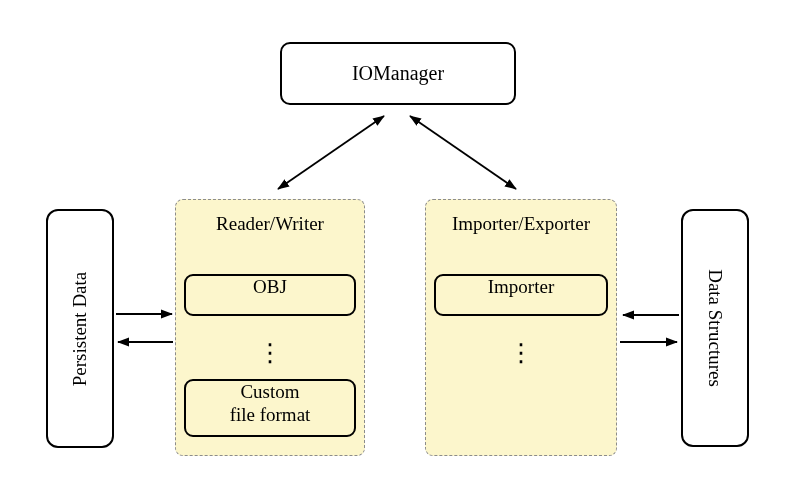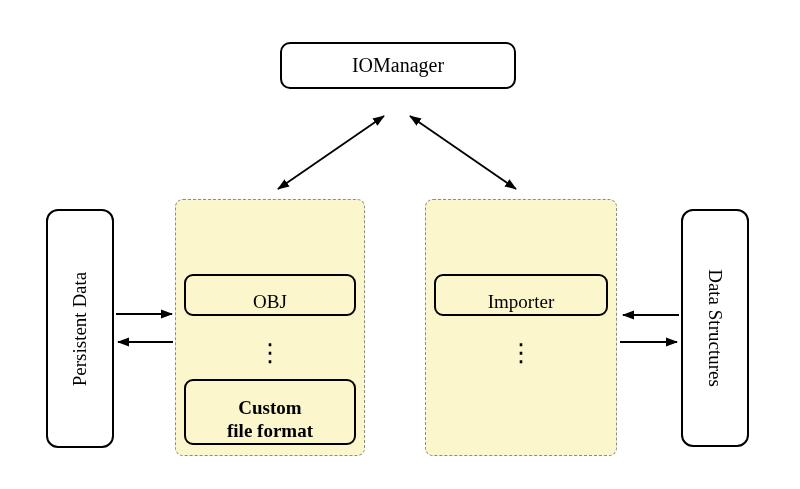--- a/index.html
+++ b/index.html
@@ -28,21 +28,21 @@
     border: 2.3px solid #000000;
     border-radius: 10px;
     display: flex;
     align-items: center;
     justify-content: center;
     box-sizing: border-box;
     text-align: center;
   }
   .io-node {
     left: 280px; top: 42px;
-    width: 236px; height: 47px;
+    width: 236px; height: 63px;
     font-size: 20px;
   }
   .side-node {
     width: 68px;
     border-width: 2.6px;
     border-radius: 12px;
     font-size: 19px;
   }
   .side-node .vlabel {
     white-space: nowrap;
@@ -69,30 +69,30 @@
     text-align: center;
     font-size: 19px;
   }
   .inner-node {
     position: absolute;
     left: 8px; right: 8px;
     background: transparent;
     border: 2.4px solid #000000;
     border-radius: 9px;
     display: flex;
-    align-items: flex-end;
+    align-items: flex-start;
     justify-content: center;
     box-sizing: border-box;
     font-size: 19px;
     line-height: 1.2;
     text-align: center;
     white-space: pre-line;
   }
   .inner-node.first { top: 74px; height: 42px; }
-  .inner-node.second { top: 179px; height: 66px; font-weight: bold; }
+  .inner-node.second { top: 179px; height: 58px; }
   .ellipsis {
     position: absolute;
     top: 126px;
     left: 0; right: 0;
     height: 52px;
     display: flex;
     align-items: center;
     justify-content: center;
     font-size: 25px;
     letter-spacing: 0;
@@ -123,30 +123,32 @@
 
   <div class="node side-node left">
     <span class="vlabel">Persistent Data</span>
   </div>
 
   <div class="node side-node right">
     <span class="vlabel">Data Structures</span>
   </div>
 
   <div class="group left-group">
+    <div class="group-title">Reader/Writer</div>
     <div class="inner-node first">
       <span>OBJ</span>
     </div>
     <div class="ellipsis">⋮</div>
     <div class="inner-node second">
       <span>Custom
 file format</span>
     </div>
   </div>
 
   <div class="group right-group">
+    <div class="group-title">Importer/Exporter</div>
     <div class="inner-node first">
       <span>Importer</span>
     </div>
     <div class="ellipsis">⋮</div>
   </div>
 
 </div>
 
 </body></html>

